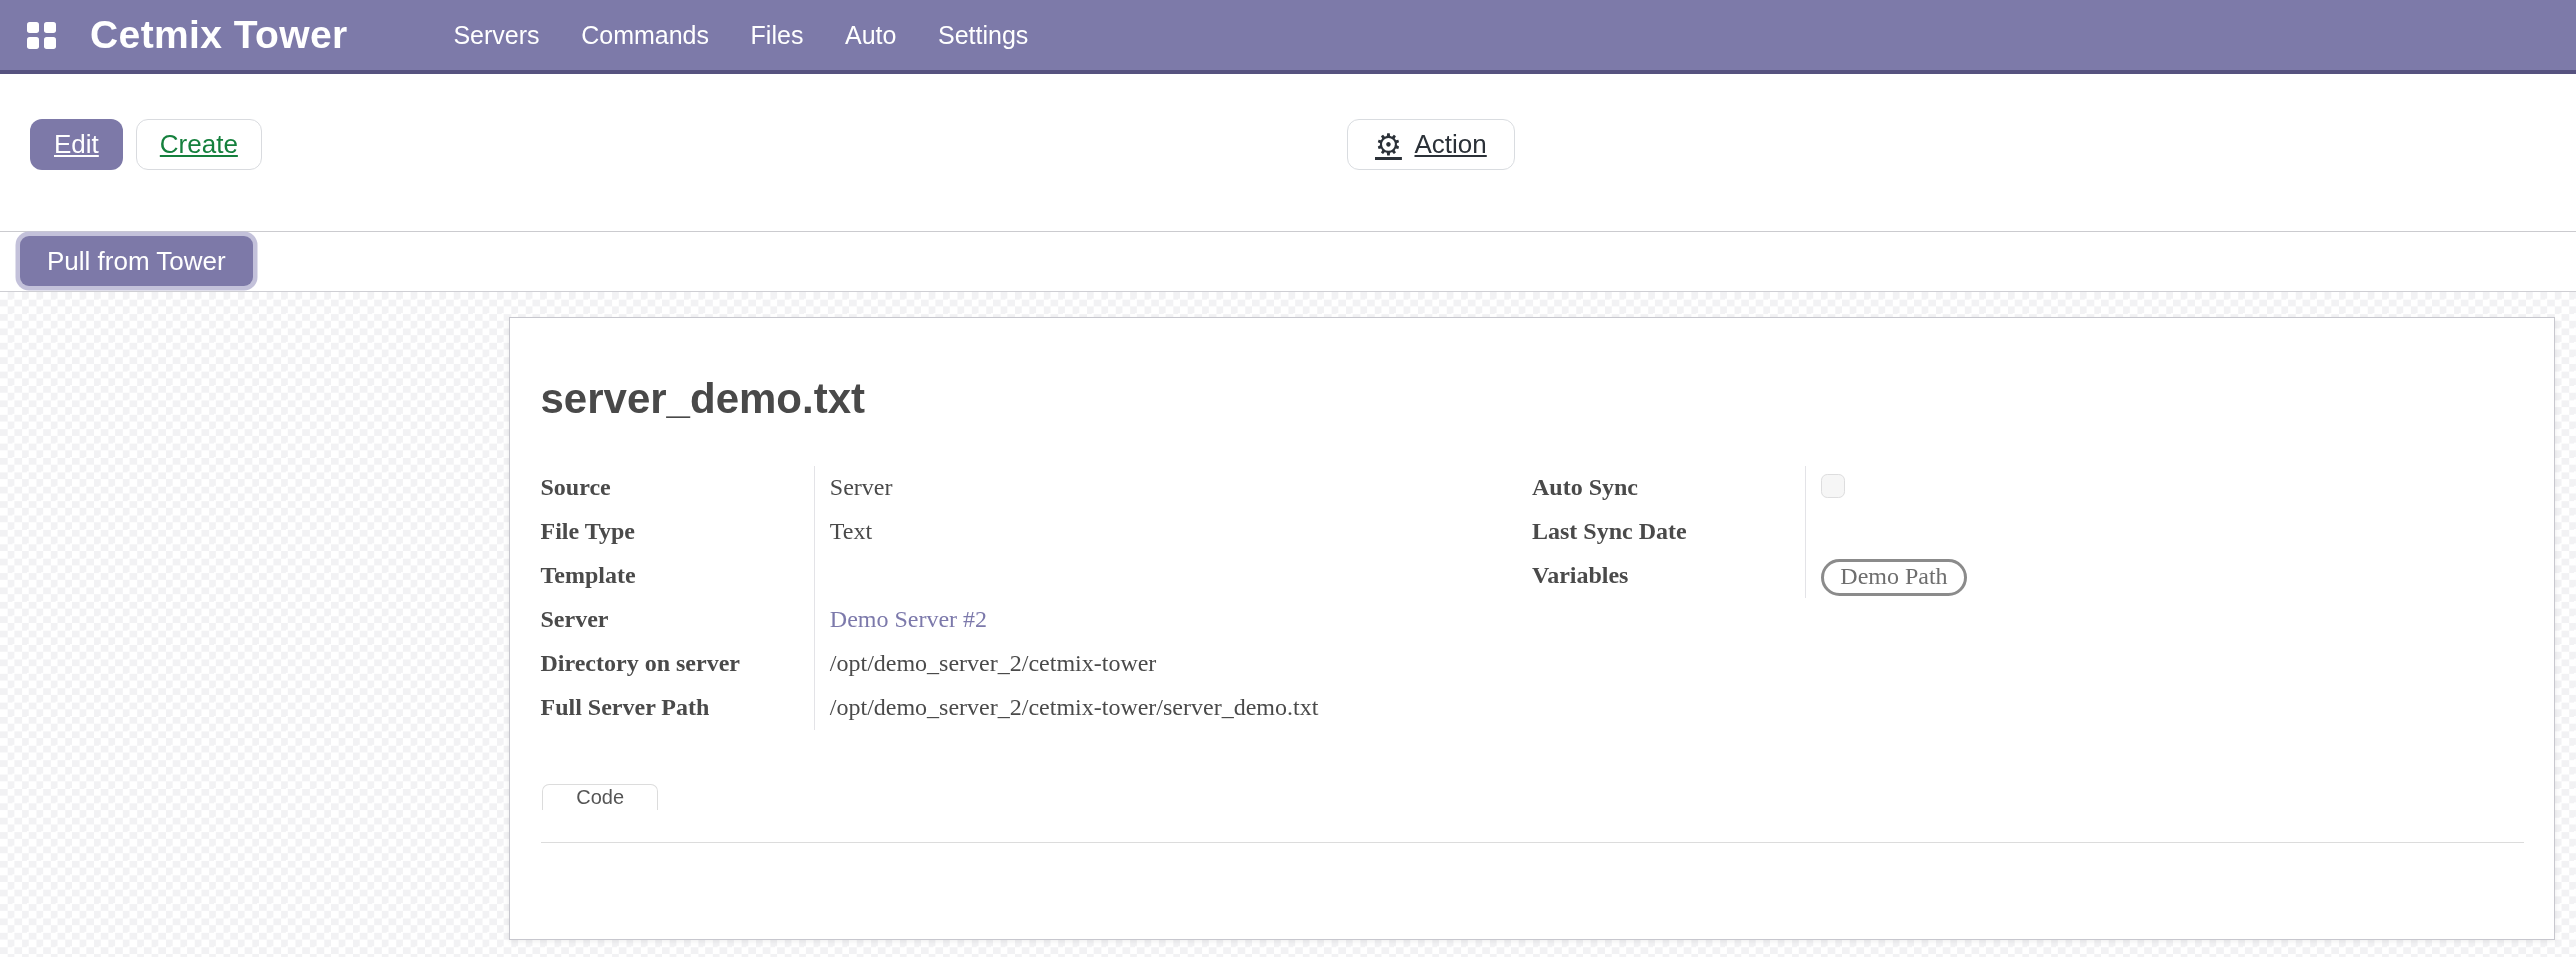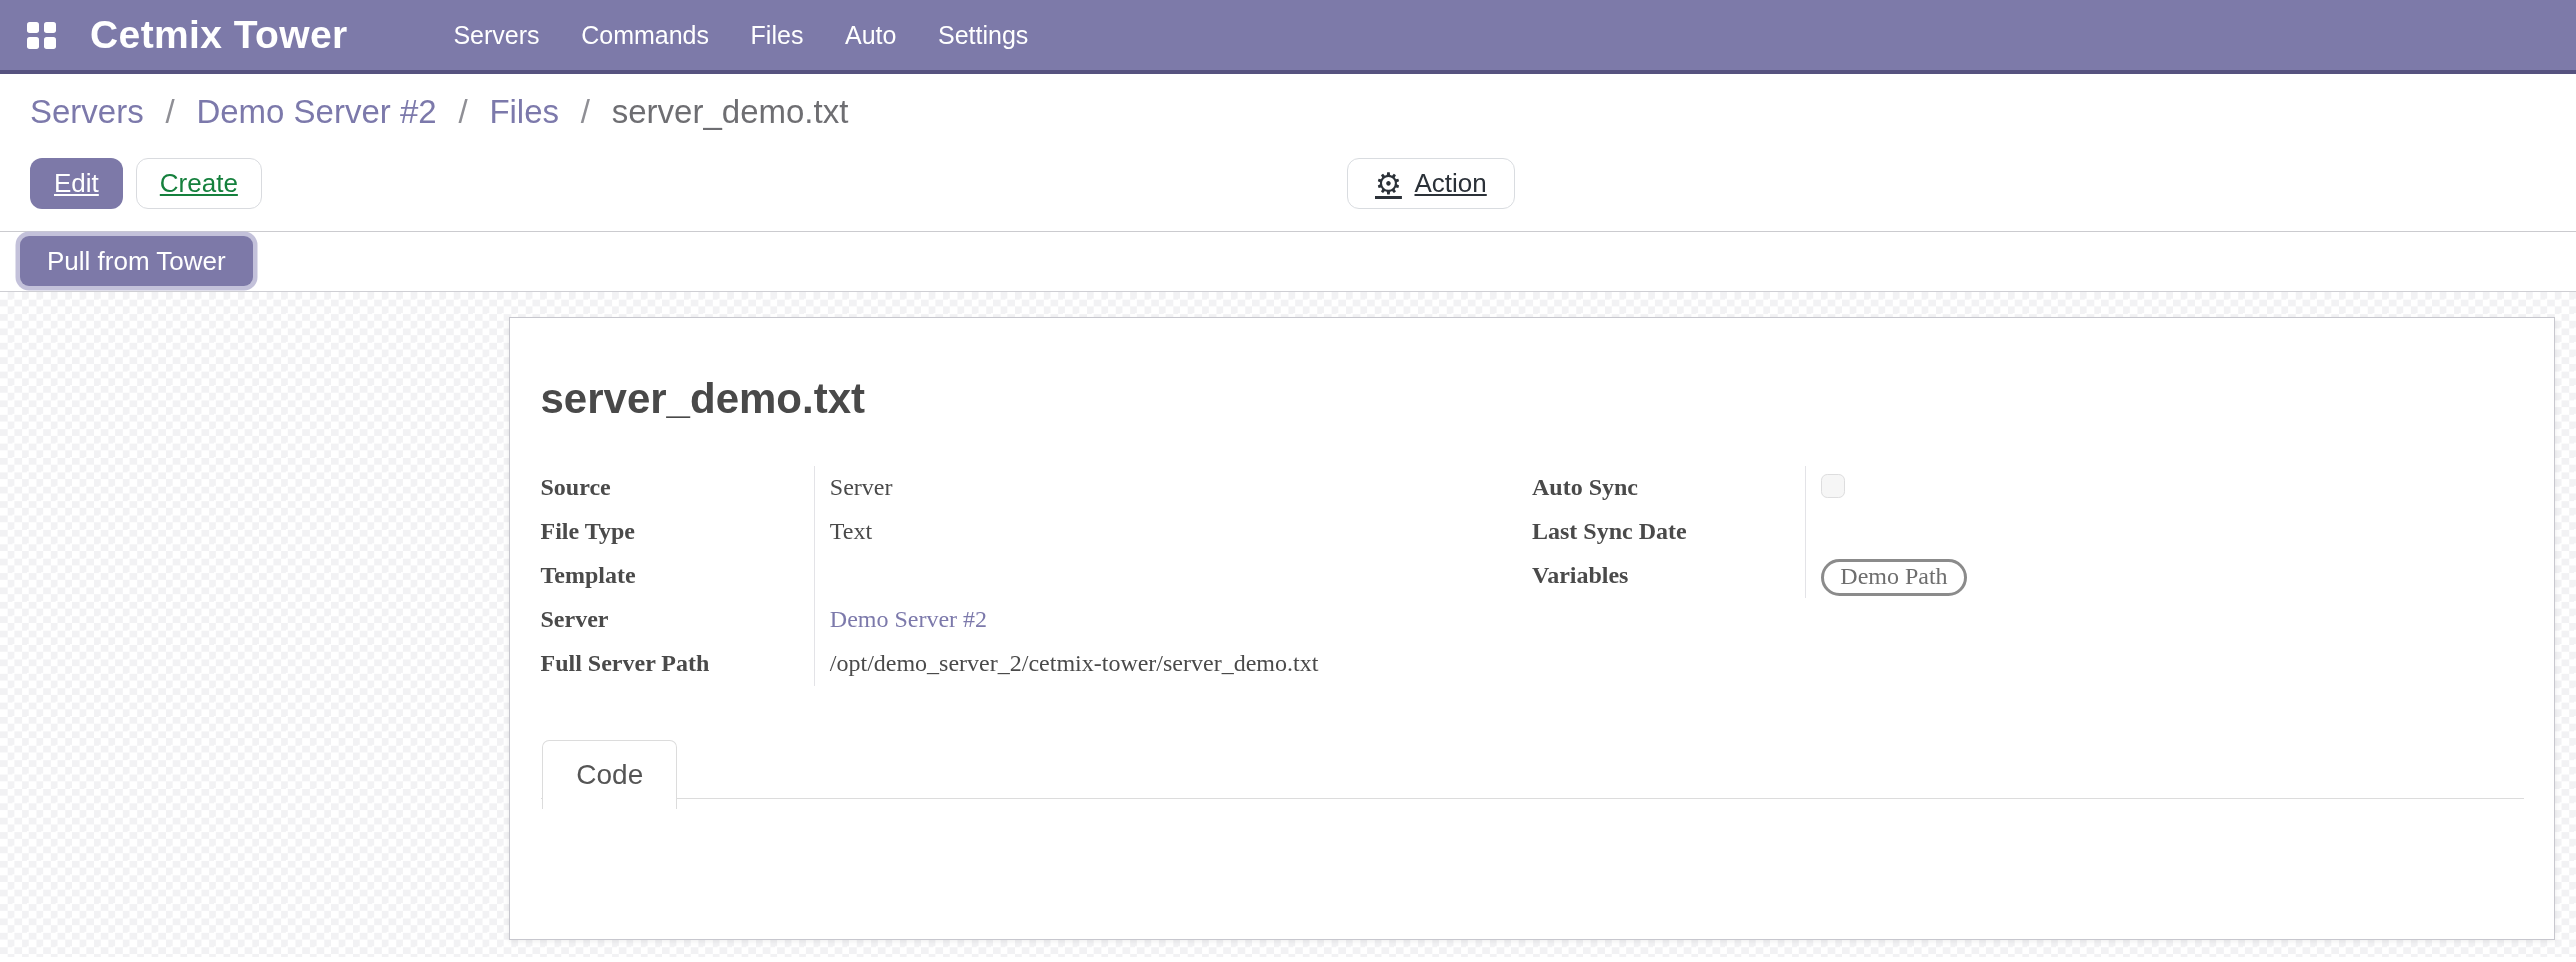--- a/index.html
+++ b/index.html
@@ -62,21 +62,21 @@
 
   .checkbox { width:24px; height:24px; border:1.8px solid #ddddde; border-radius:6.3px;
     background:#f6f6f6; display:inline-block; margin-top:0.9px; cursor:default; }
   .tag-chip { display:inline-block; border:3.6px solid #8b8b8b; border-radius:897px;
     padding:0.9px 16px 2.7px; font-size:24px; color:#6e6e6e; line-height:27px; margin-top:-1.8px; }
 
   
   .notebook { margin-top:52px; }
   .tab-strip { border-bottom:1.8px solid #dcdcdc; height:61px; }
   .tab { display:inline-block; margin-left:1.8px; background:#fff; color:#555;
-    font-size:28px; padding:18px 33px; border:1.8px solid #dcdcdc; border-bottom:none;
+    font-size:20px; padding:1px 33px; border:1.8px solid #dcdcdc; border-bottom:none;
     border-radius:7.2px 7.2px 0 0; position:relative; top:1.8px; cursor:pointer;
     box-shadow:0 1.8px 0 0 #fff; }
 </style>
 </head>
 <body>
 
 <div class="navbar">
   <div class="apps-icon">
     <span></span>
       <span></span>
@@ -87,29 +87,20 @@
   <div class="nav-menu">
     <div class="nav-item">Servers</div>
     <div class="nav-item">Commands</div>
     <div class="nav-item">Files</div>
     <div class="nav-item">Auto</div>
     <div class="nav-item">Settings</div>
   </div>
 </div>
 
 <div class="control-panel">
-  <div class="breadcrumb">
-    <span class="bc-link">Servers</span>
-    <span class="bc-sep">/</span>
-    <span class="bc-link">Demo Server #2</span>
-    <span class="bc-sep">/</span>
-    <span class="bc-link">Files</span>
-    <span class="bc-sep">/</span>
-    <span class="bc-current">server_demo.txt</span>
-  </div>
   <div class="button-row">
     <button class="btn btn-primary">Edit</button>
     <button class="btn btn-secondary">Create</button>
     <button class="btn btn-action">
       <span class="gear-glyph">⚙</span>
       <span>Action</span>
     </button>
   </div>
 </div>
 
@@ -134,20 +125,24 @@
         </div>
         <div class="f-row">
           <div class="f-label">Template</div>
           <div class="f-value"></div>
         </div>
         <div class="f-row">
           <div class="f-label">Server</div>
           <div class="f-value link">Demo Server #2</div>
         </div>
         <div class="f-row">
+          <div class="f-label">Directory on server</div>
+          <div class="f-value">/opt/demo_server_2/cetmix-tower</div>
+        </div>
+        <div class="f-row">
           <div class="f-label">Full Server Path</div>
           <div class="f-value">/opt/demo_server_2/cetmix-tower/server_demo.txt</div>
         </div>
       </div>
 
       <div class="field-col">
         <div class="f-row">
           <div class="f-label">Auto Sync</div>
           <div class="f-value">
             <span class="checkbox"></span>

